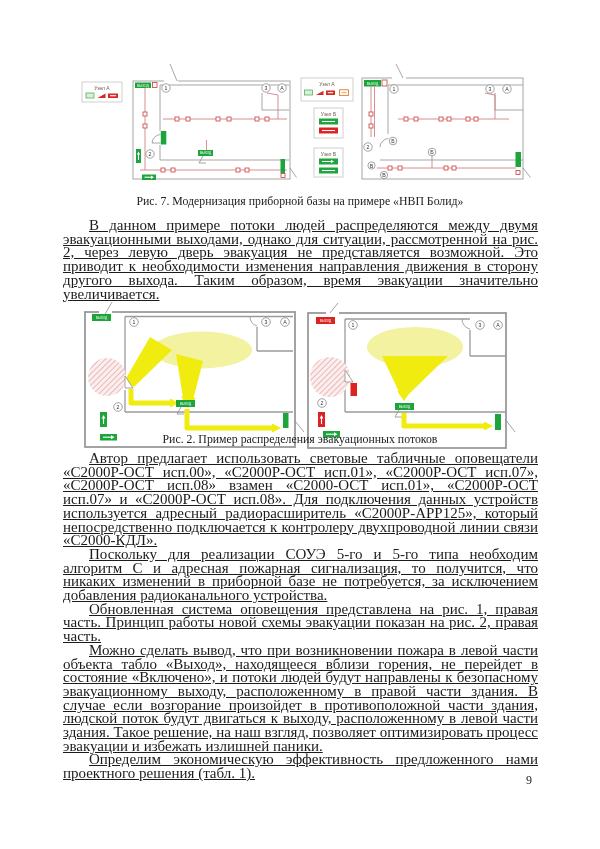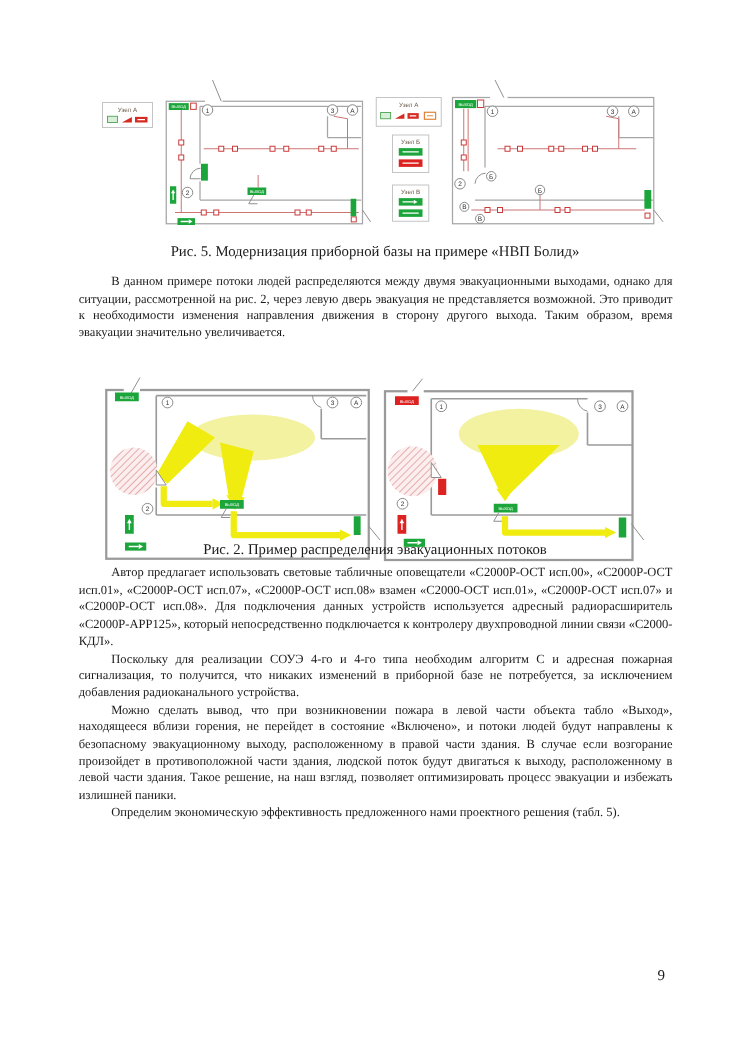--- a/index.html
+++ b/index.html
@@ -1,21 +1,21 @@
 <!DOCTYPE html>
 <html><head>
 <meta charset="utf-8">
 <style>
   html,body{margin:0;padding:0;}
   body{
     width:600px;height:849px;position:relative;background:#ffffff;
     font-family:"Liberation Serif","DejaVu Serif",serif;color:#1b1b1b;overflow:hidden;
   }
   .caption{position:absolute;left:63px;width:474px;text-align:center;font-size:11.8px;}
-  .textblock{position:absolute;left:63px;width:475px;font-size:10px;line-height:13.7px;text-align:justify;}
+  .textblock{position:absolute;left:63px;width:475px;font-size:15px;line-height:13.7px;text-align:justify;text-decoration:underline;}
   .textblock p{margin:0;text-indent:26px;}
   #pagenum{position:absolute;top:773px;right:68px;font-size:12px;}
   svg{position:absolute;left:0;display:block;}
   
   .wall{stroke:#a6a6a6;fill:none;stroke-width:1;}
   .wall2{stroke:#9a9a9a;fill:#ffffff;stroke-width:1.8;}
   .iw{stroke:#9a9a9a;fill:none;stroke-width:1.3;}
   .wire{stroke:#cc7474;stroke-width:0.8;fill:none;}
   .dev{fill:#fff;stroke:#cc3a3a;stroke-width:0.8;}
   .gs{fill:#1ca53a;}
@@ -221,21 +221,21 @@
         <circle class="circ" cx="371.5" cy="165.5" r="3.6"></circle>
         <text class="cl" x="371.5" y="167.5">В</text>
       </g>
     <g>
         <circle class="circ" cx="384" cy="175" r="3.6"></circle>
         <text class="cl" x="384" y="177">В</text>
       </g>
   </g>
 </svg>
 
-<div class="caption" style="top:194px">Рис. 5. Модернизация приборной базы на примере «НВП Болид»</div>
+<div class="caption" style="top:194px">Рис. 7. Модернизация приборной базы на примере «НВП Болид»</div>
 
 <div class="textblock" style="top:219px">
   <p>В данном примере потоки людей распределяются между двумя эвакуационными выходами, однако для ситуации, рассмотренной на рис. 2, через левую дверь эвакуация не представляется возможной. Это приводит к необходимости изменения направления движения в сторону другого выхода. Таким образом, время эвакуации значительно увеличивается.</p>
 </div>
 
 <svg id="fig2" style="top:300px" width="600" height="155" viewBox="0 300 600 155">
   <defs>
     <pattern id="hatchL" patternUnits="userSpaceOnUse" width="4" height="4" patternTransform="rotate(45)">
       <rect width="4" height="4" fill="#fceeee"></rect>
       <line x1="0" y1="0" x2="0" y2="4" stroke="#d98c8c" stroke-width="1.1"></line>
@@ -364,18 +364,19 @@
         <circle class="circ" cx="498" cy="325" r="4.3"></circle>
         <text class="cl" x="498" y="327">А</text>
       </g>
   </g>
 </svg>
 
 <div class="caption" style="top:432px">Рис. 2. Пример распределения эвакуационных потоков</div>
 
 <div class="textblock" style="top:452px">
   <p>Автор предлагает использовать световые табличные оповещатели «С2000Р-ОСТ исп.00», «С2000Р-ОСТ исп.01», «С2000Р-ОСТ исп.07», «С2000Р-ОСТ исп.08» взамен «С2000-ОСТ исп.01», «С2000Р-ОСТ исп.07» и «С2000Р-ОСТ исп.08». Для подключения данных устройств используется адресный радиорасширитель «С2000Р-АРР125», который непосредственно подключается к контролеру двухпроводной линии связи «С2000-КДЛ».</p>
-  <p>Поскольку для реализации СОУЭ 4-го и 4-го типа необходим алгоритм С и адресная пожарная сигнализация, то получится, что никаких изменений в приборной базе не потребуется, за исключением добавления радиоканального устройства.</p>
+  <p>Поскольку для реализации СОУЭ 5-го и 5-го типа необходим алгоритм С и адресная пожарная сигнализация, то получится, что никаких изменений в приборной базе не потребуется, за исключением добавления радиоканального устройства.</p>
+  <p>Обновленная система оповещения представлена на рис. 1, правая часть. Принцип работы новой схемы эвакуации показан на рис. 2, правая часть.</p>
   <p>Можно сделать вывод, что при возникновении пожара в левой части объекта табло «Выход», находящееся вблизи горения, не перейдет в состояние «Включено», и потоки людей будут направлены к безопасному эвакуационному выходу, расположенному в правой части здания. В случае если возгорание произойдет в противоположной части здания, людской поток будут двигаться к выходу, расположенному в левой части здания. Такое решение, на наш взгляд, позволяет оптимизировать процесс эвакуации и избежать излишней паники.</p>
-  <p>Определим экономическую эффективность предложенного нами проектного решения (табл. 5).</p>
+  <p>Определим экономическую эффективность предложенного нами проектного решения (табл. 1).</p>
 </div>
 
 <div id="pagenum">9</div>
 
 </body></html>

